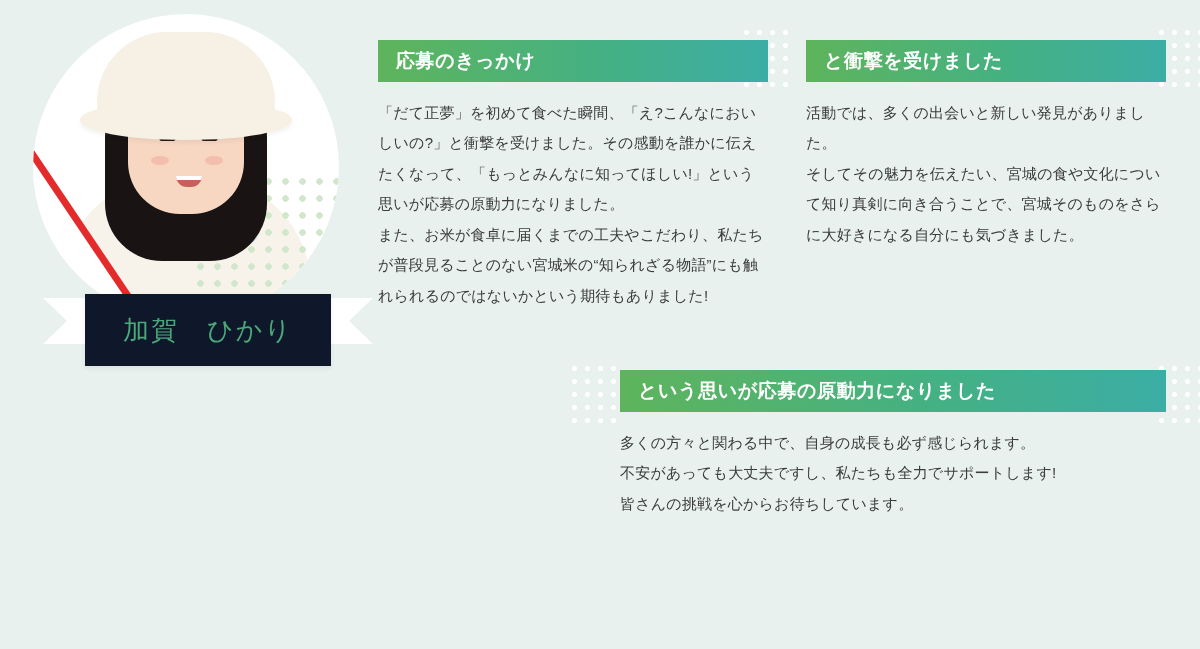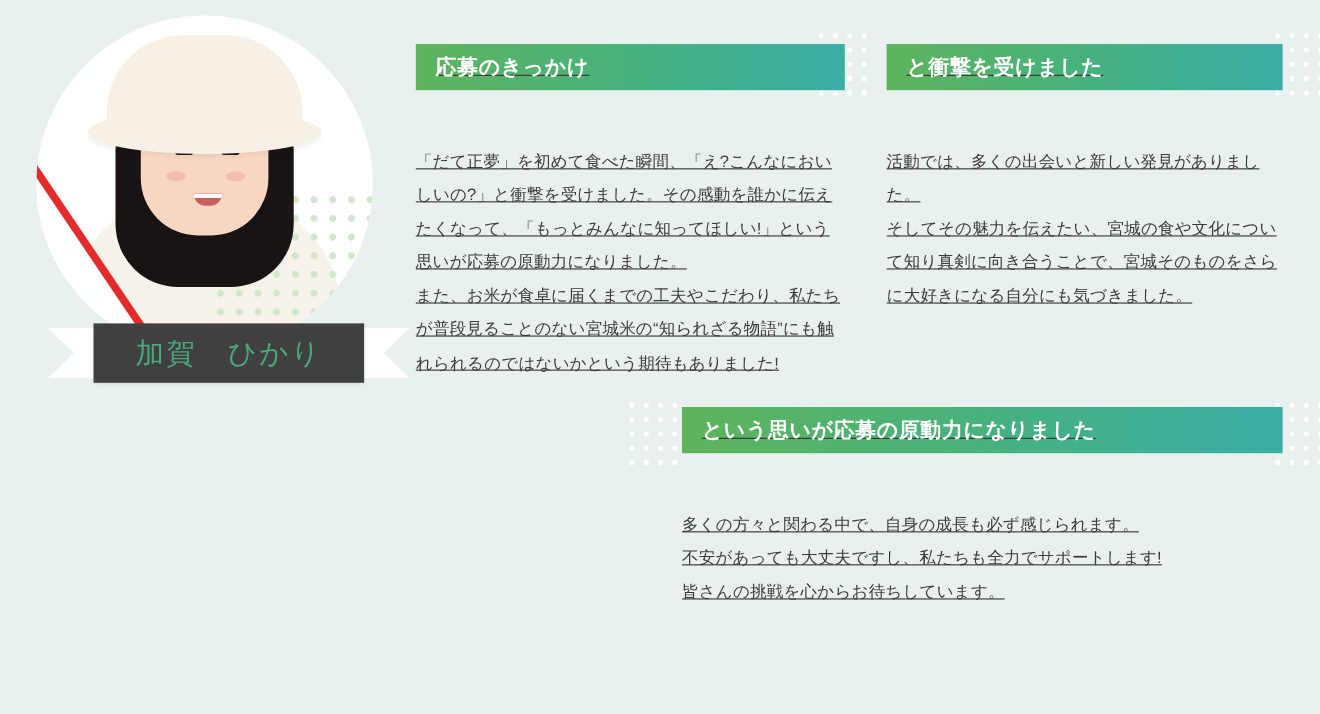--- a/index.html
+++ b/index.html
@@ -227,22 +227,22 @@
   }
   .ribbon-tail.right {
     right: 0;
     clip-path: polygon(0 0, 100% 0, calc(100% - 24px) 50%, 100% 100%, 0 100%);
   }
   .ribbon-main {
     position: absolute;
     left: 42px;
     top: 0;
     width: 246px;
-    height: 54px;
-    background: #404040;
+    height: 72px;
+    background: #0f172a;
     box-shadow: 0 2px 5px rgba(0,0,0,.07);
   }
   .ribbon-name {
     position: absolute;
     left: 0; top: 0;
     width: 100%; height: 100%;
     display: flex;
     align-items: center;
     justify-content: center;
     font-size: 26px;
@@ -257,41 +257,40 @@
     background-image: radial-gradient(#ffffff 2.4px, transparent 2.6px);
     background-size: 13px 13px;
     pointer-events: none;
   }
   .header-dots.d1 { left: 740px; top: 26px;  width: 54px; height: 66px; }
   .header-dots.d2 { left: 1155px; top: 26px; width: 45px; height: 66px; }
   .header-dots.d3 { left: 568px; top: 362px; width: 48px; height: 62px; }
   .header-dots.d4 { left: 1155px; top: 362px; width: 45px; height: 62px; }
 
   
-  .section { position: absolute; text-decoration: underline; }
+  .section { position: absolute; }
 
   .sec-head {
     height: 42px;
     background: linear-gradient(90deg, #5eb45c 0%, #45b182 55%, #3badA5 100%);
     display: flex;
     align-items: center;
     padding-left: 18px;
     color: #ffffff;
     font-size: 19px;
     font-weight: bold;
     letter-spacing: .6px;
   }
 
   .sec-body {
     padding-top: 16px;
     font-size: 15px;
     line-height: 2.03;
     color: #3b3b3b;
     letter-spacing: .2px;
-    margin-top: 35px;
   }
   .sec-body p { margin: 0; }
 
   
   .sec-apply      { left: 378px;  top: 40px;  width: 390px; }
   .sec-actual     { left: 806px;  top: 40px;  width: 360px; }
   .sec-impression { left: 32px;   top: 370px; width: 552px; }
   .sec-recommend  { left: 620px;  top: 370px; width: 546px; }
 </style>
 </head>

